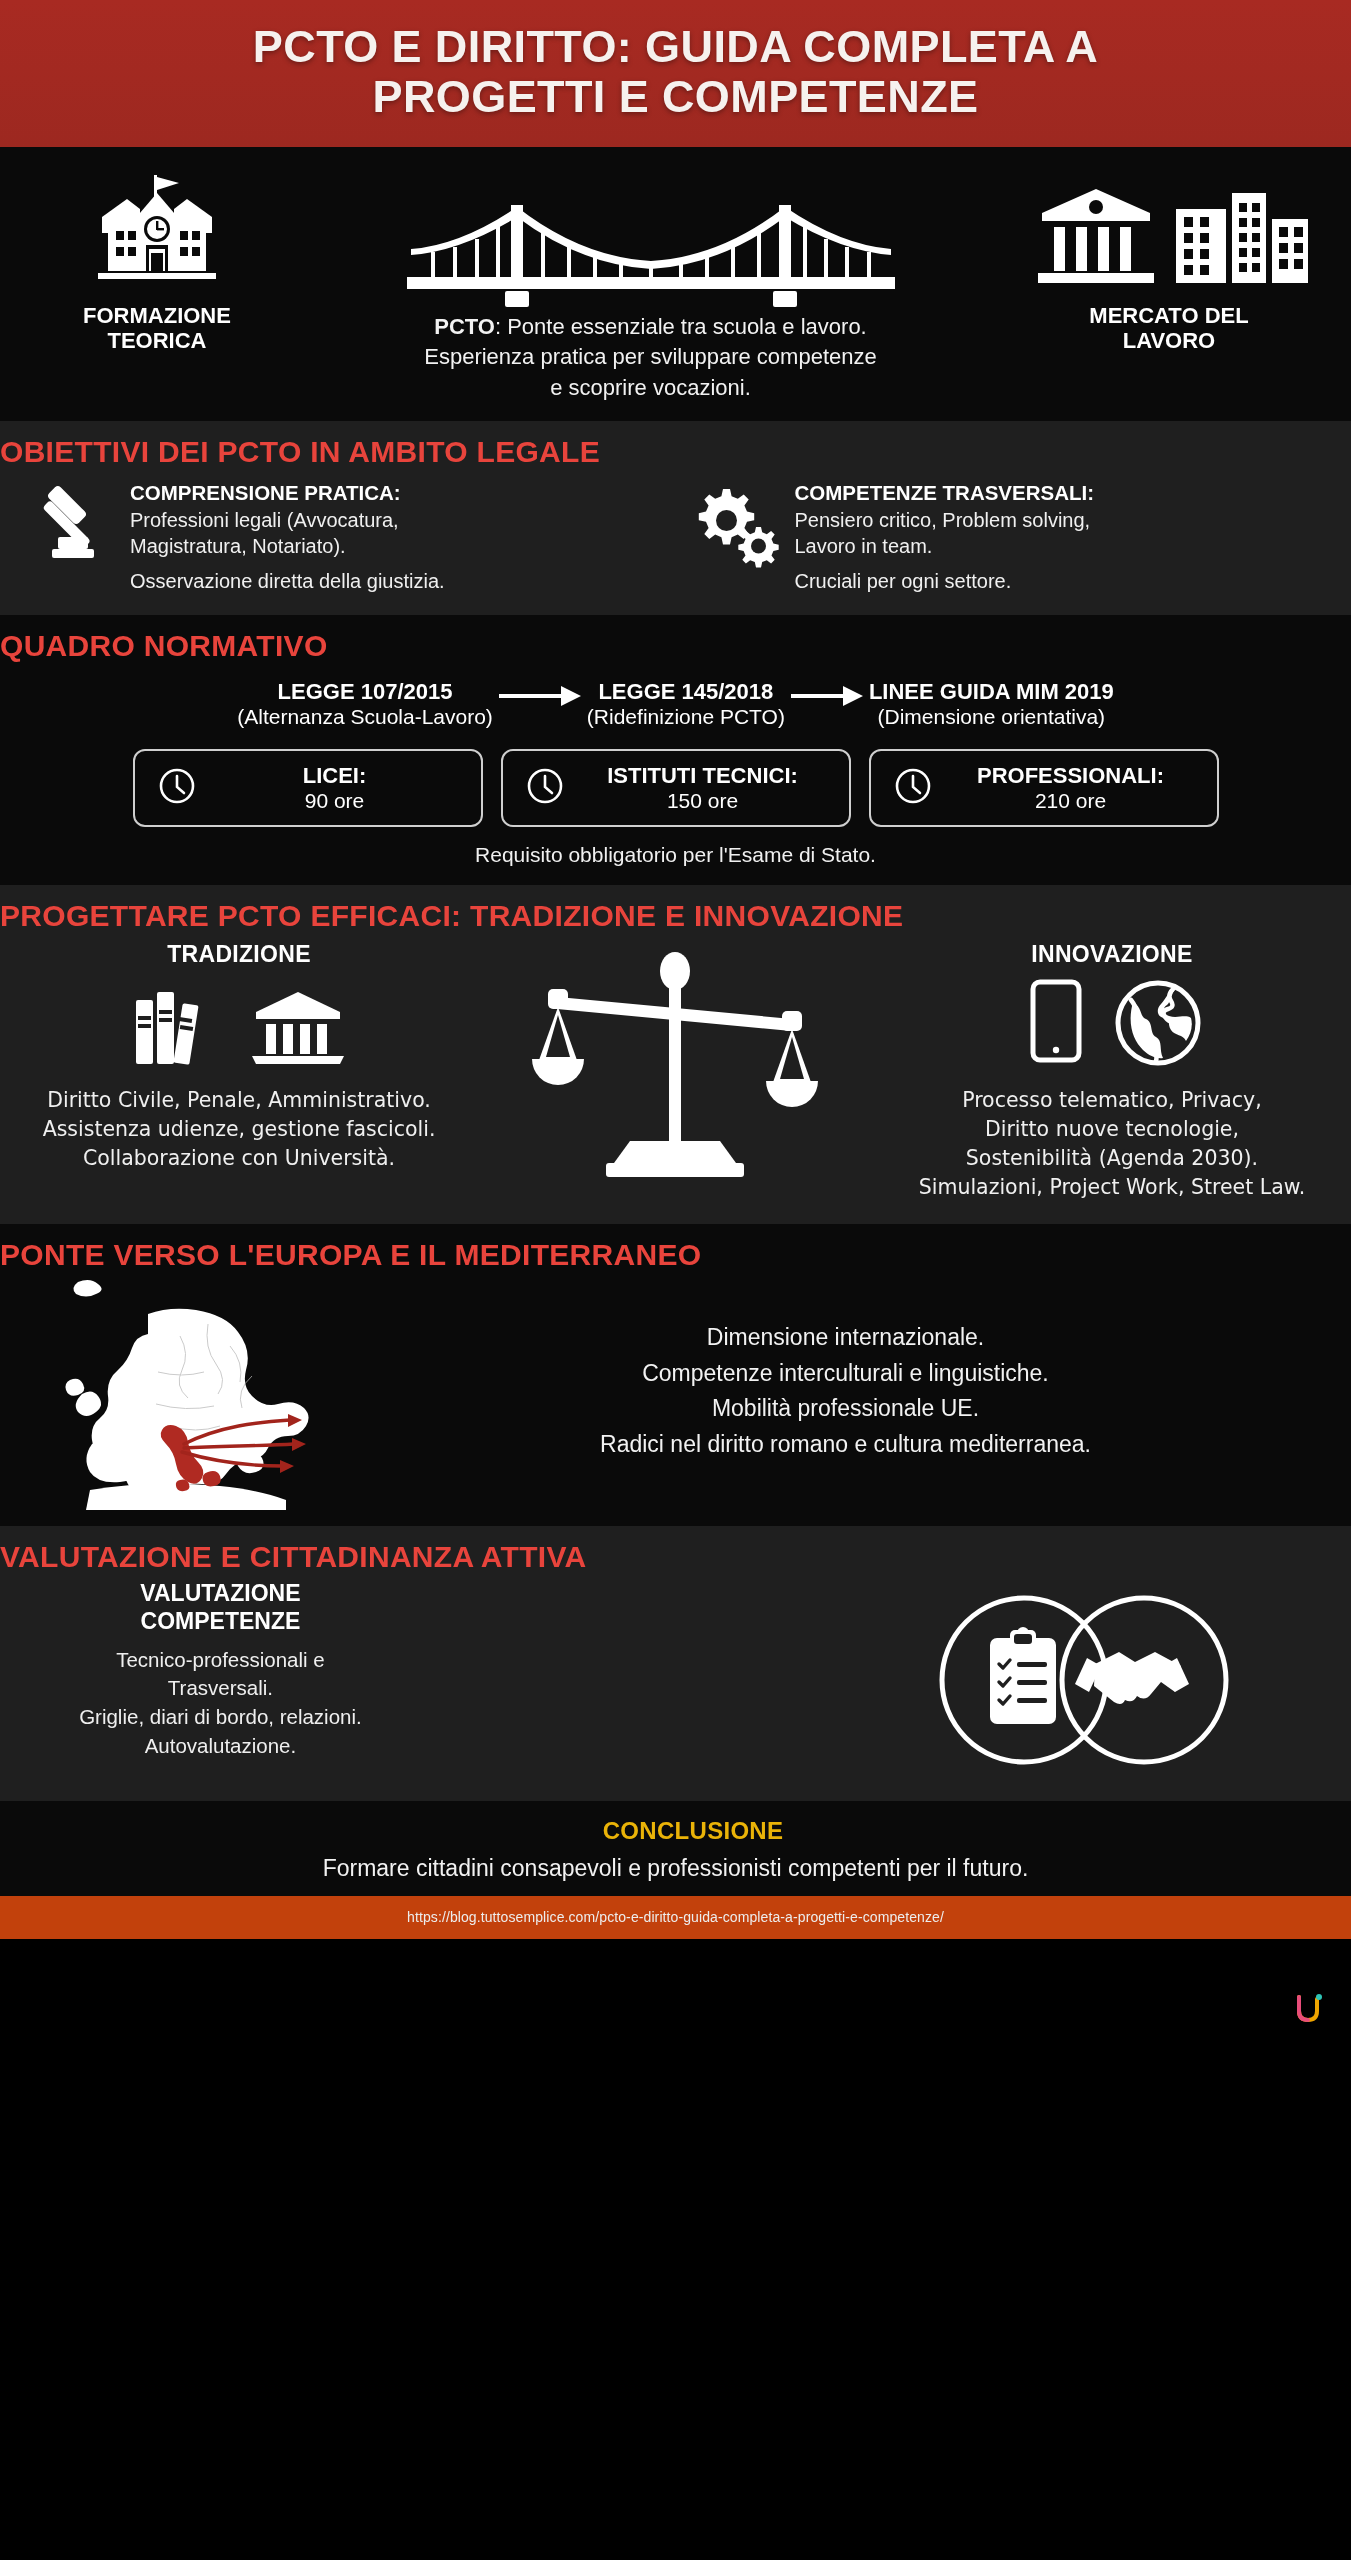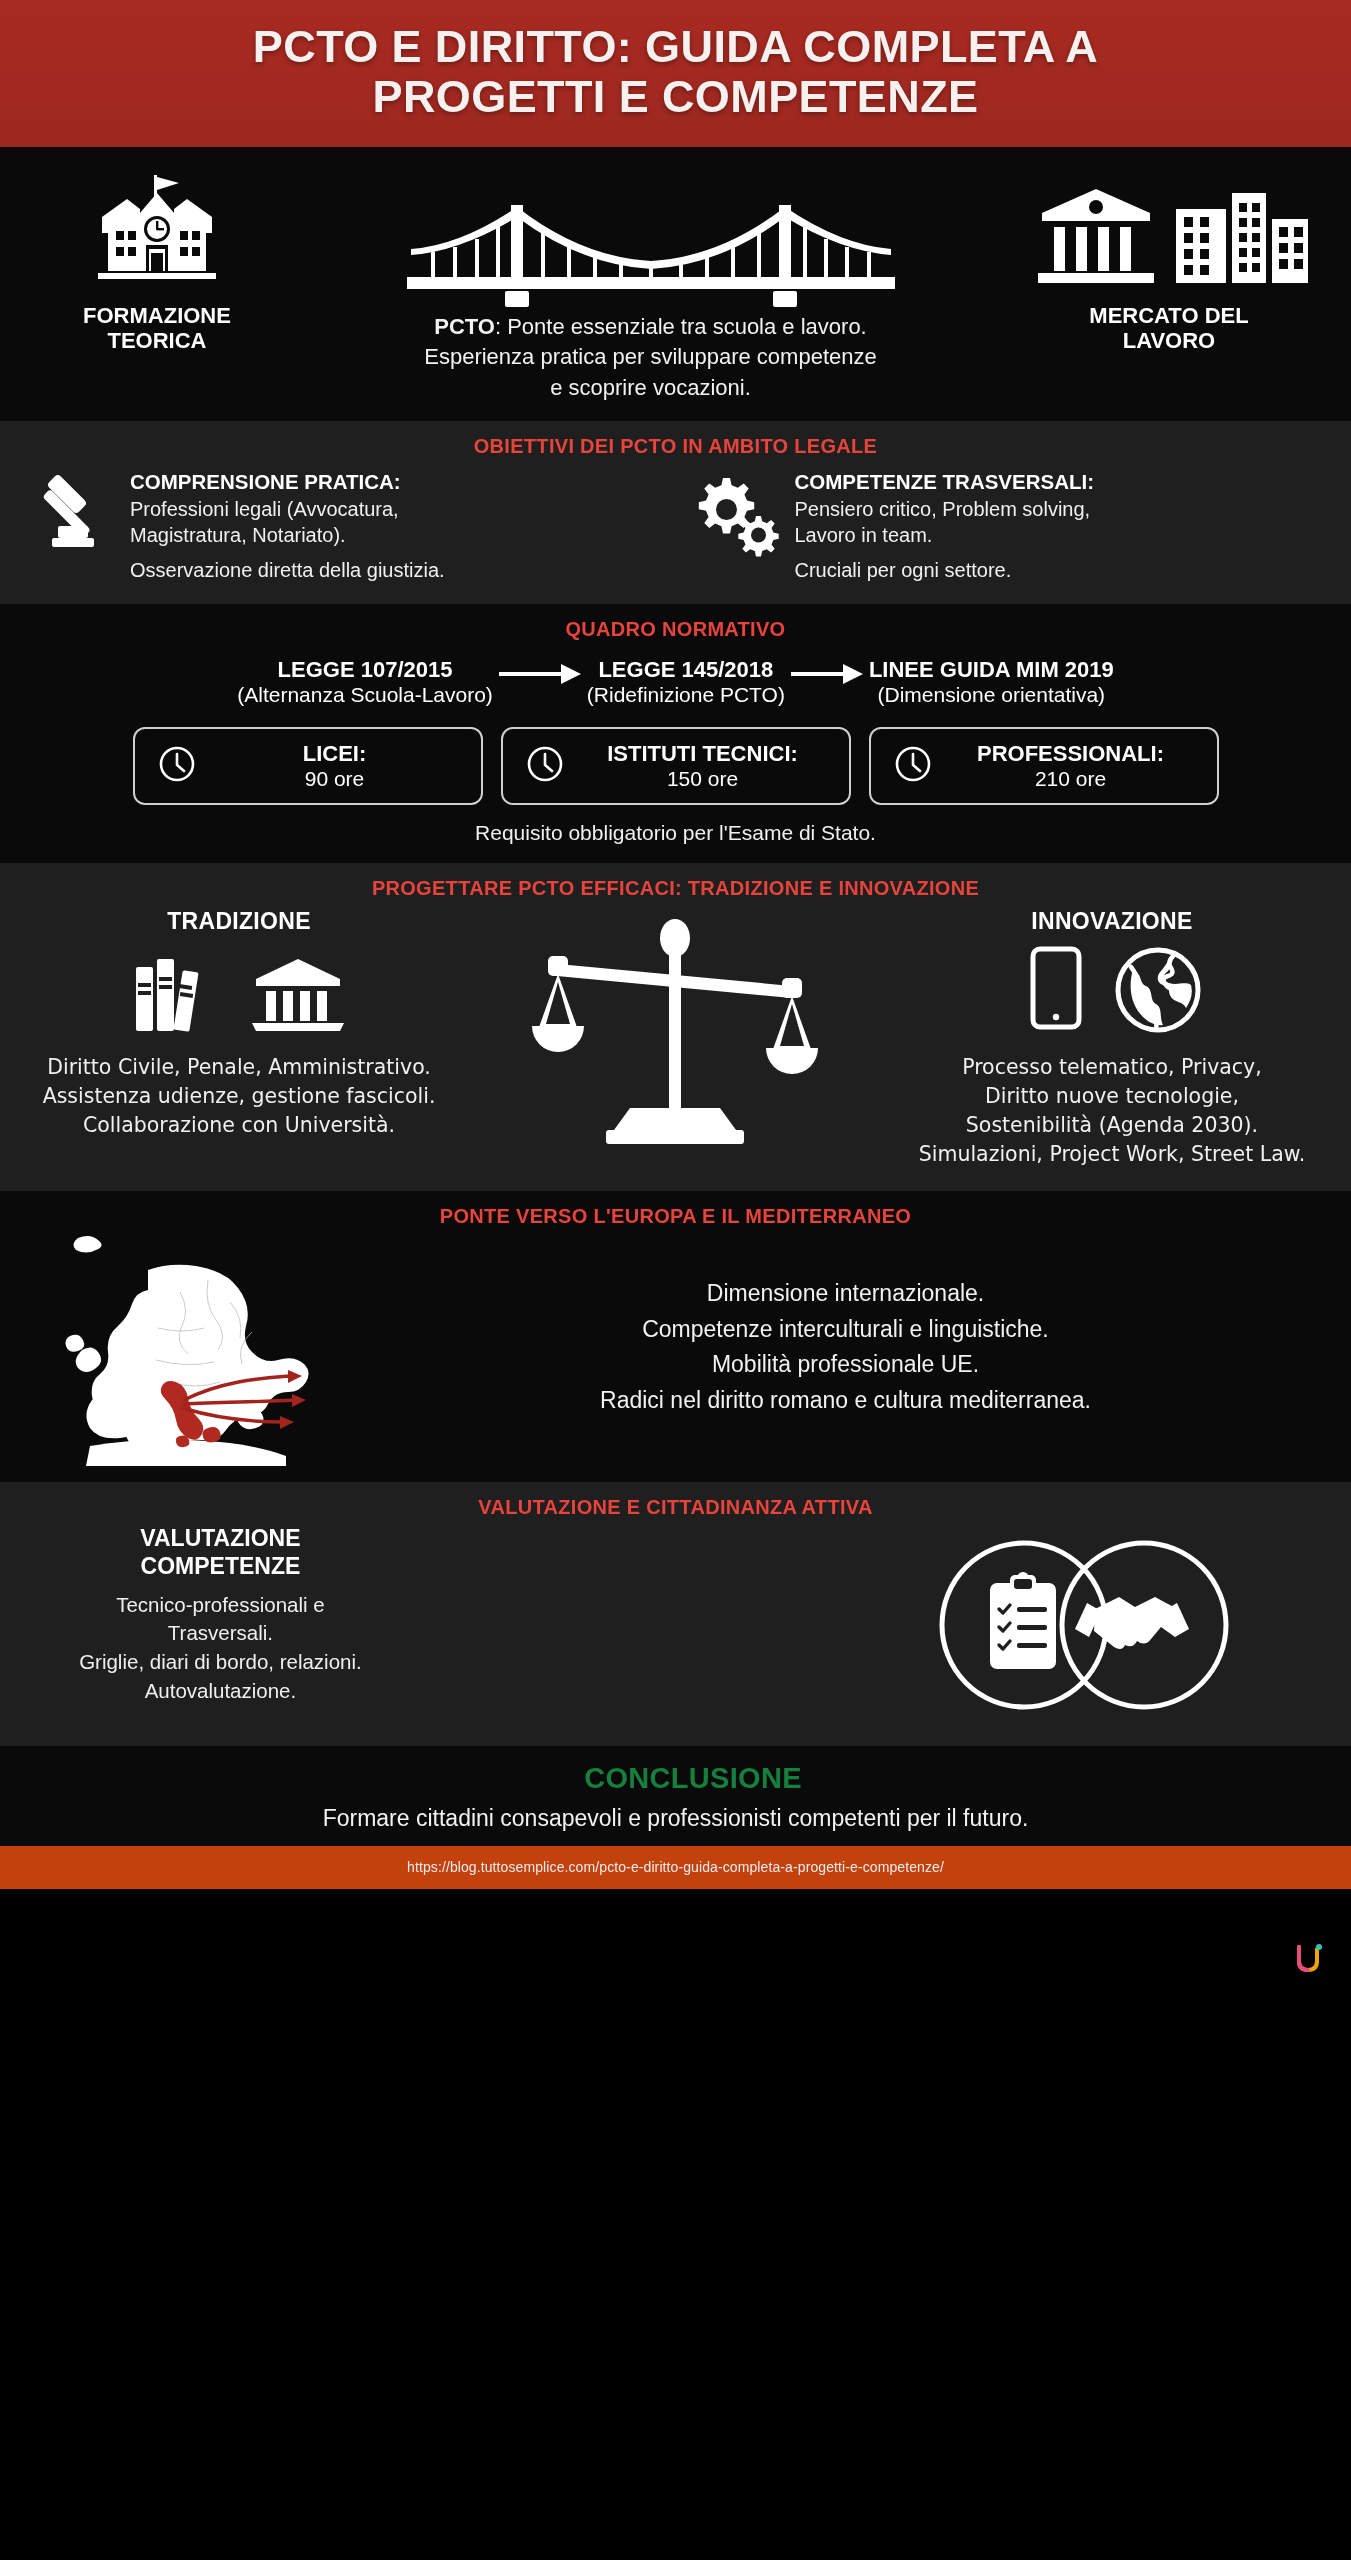--- a/index.html
+++ b/index.html
@@ -23,22 +23,22 @@
     text-transform:uppercase;
     text-shadow:0 2px 5px rgba(0,0,0,.35);
   }
 
   
   .band { width:100%; position:relative; }
   .band-dark  { background:#0a0a0a; }
   .band-grey  { background:#1f1f1f; }
 
   .sec-title {
-    color:#e8443c; font-weight:bold; text-align:center;
-    font-size:20px; letter-spacing:0.3px; text-transform:uppercase;
+    color:#e8443c; font-weight:bold; text-align:left;
+    font-size:30px; letter-spacing:0.3px; text-transform:uppercase;
     padding-top:14px;
   }
 
   
   .hero {
     display:flex; align-items:flex-start; justify-content:space-between;
     padding:24px 32px 18px; gap:10px;
   }
   .hero-col { text-align:center; }
   .hero-col.left  { width:250px; }
@@ -116,21 +116,21 @@
   }
   .val-col { width:31%; text-align:center; }
   .val-col.mid { width:38%; padding-top:8px; }
   .val-head { color:#fff; font-weight:bold; font-size:23px; line-height:1.2; text-transform:uppercase; }
   .val-text { color:#efefef; font-size:20.5px; line-height:1.4; margin-top:10px; }
   .val-text .blk { display:block; }
   .val-text .sp { display:block; height:9px; }
 
   
   .concl { text-align:center; padding:16px 0 14px; }
-  .concl .t { color:#15803d; font-weight:bold; font-size:29px; letter-spacing:.3px; text-transform:uppercase;padding-left:35px;}
+  .concl .t { color:#eab308; font-weight:bold; font-size:24px; letter-spacing:.3px; text-transform:uppercase;padding-left:35px;}
   .concl .p { color:#f2f2f2; font-size:23px; margin-top:10px; }
 
   .urlbar {
     background:#c2410c; text-align:center; padding:13px 0 14px;
     color:#ededed; font-size:14px; letter-spacing:.1px;
   }
   .footer { height:110px; background:#000; position:relative; }
   .logo { position:absolute; right:24px; bottom:20px; }
 </style>
 </head>

